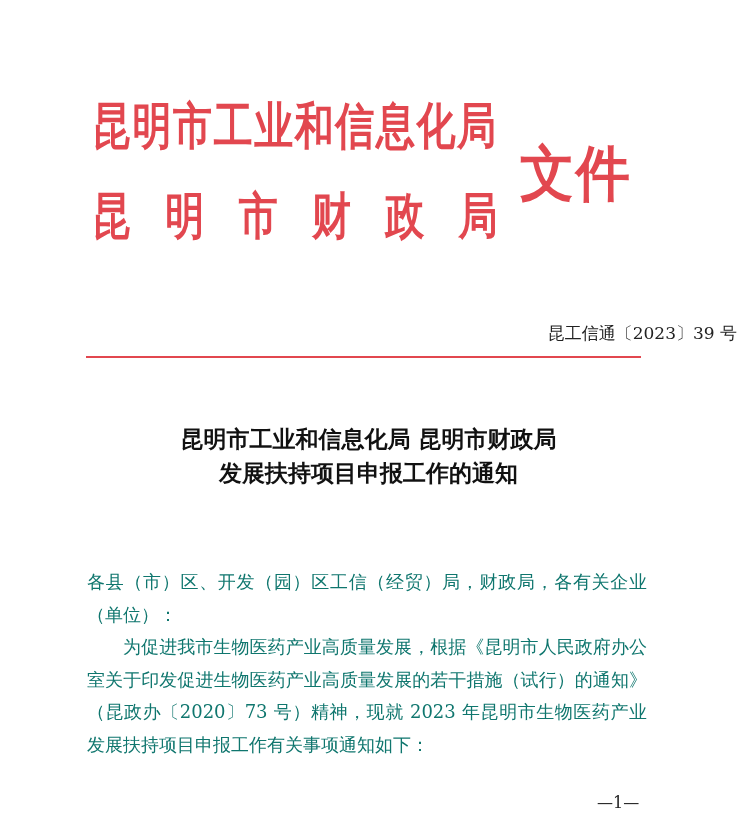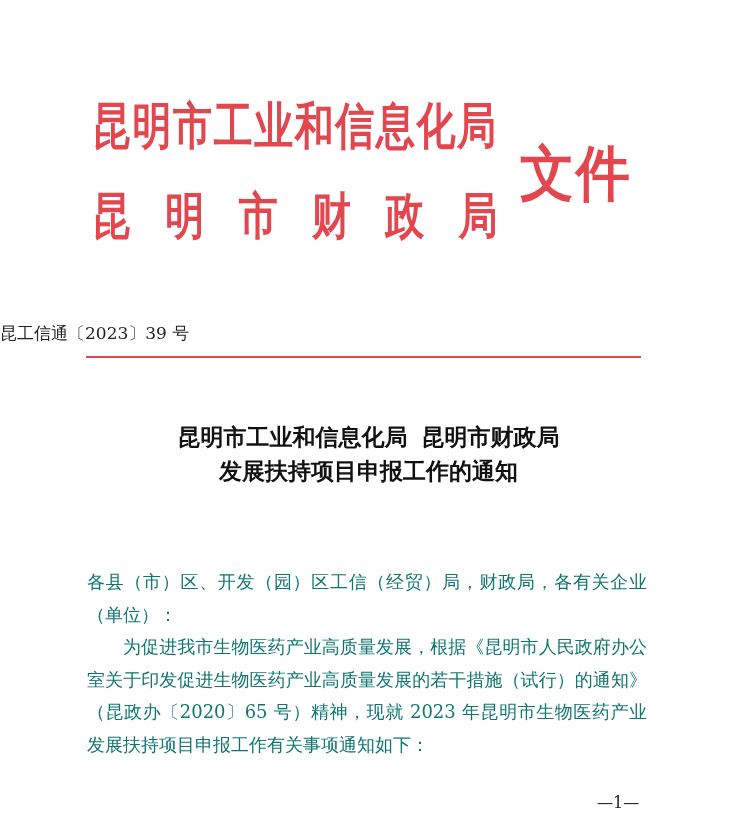--- a/index.html
+++ b/index.html
@@ -13,31 +13,31 @@
       transform: scaleX(0.78); transform-origin: left center;
     }
     .hdr1 { top: 96px; letter-spacing: 2px; }
     .hdr2 { top: 186px; letter-spacing: 44px; }
     .wenjian {
       position: absolute; left: 520px; top: 138px; font-family: "DejaVu Sans", sans-serif;
       font-weight: bold; color: #e2474f; font-size: 60px; line-height: 70px; letter-spacing: 2px;
       transform: scaleX(0.9); transform-origin: left center;
     }
     .docno {
-      position: absolute; top: 322px; left: 0; width: 737px; text-align: left;
+      position: absolute; top: 322px; left: 0; width: 737px; text-align: right;
       font-size: 17px; line-height: 22px; color: #222;
     }
     .redline {
       position: absolute; left: 86px; top: 356px; width: 555px; height: 2px; background: #e2474f;
     }
     .title {
       position: absolute; top: 422px; left: 0; width: 737px; text-align: center;
       font-family: "DejaVu Serif", serif; font-weight: bold; font-size: 23px; line-height: 34px; color: #111;
     }
-    .title div { white-space: nowrap; font-family: Liberation Mono, monospace; }
+    .title div { white-space: nowrap; }
     .body {
       position: absolute; left: 87px; top: 566px; width: 560px;
       font-family: "DejaVu Serif", serif; font-size: 18px; line-height: 32.5px; color: #0f766e;
     }
     .body p { margin: 0; text-align: justify; }
     .indent { text-indent: 36px; }
     .pageno {
       position: absolute; left: 597px; top: 793px; font-size: 16px; color: #222;
       font-family: "DejaVu Serif", serif;
     }
@@ -52,16 +52,16 @@
 <div class="docno">昆工信通〔2023〕39 号</div>
 <div class="redline"></div>
 
 <div class="title">
   <div>昆明市工业和信息化局  昆明市财政局</div>
   <div>发展扶持项目申报工作的通知</div>
 </div>
 
 <div class="body">
   <p>各县（市）区、开发（园）区工信（经贸）局，财政局，各有关企业（单位）：</p>
-  <p class="indent">为促进我市生物医药产业高质量发展，根据《昆明市人民政府办公室关于印发促进生物医药产业高质量发展的若干措施（试行）的通知》（昆政办〔2020〕65 号）精神，现就 2023 年昆明市生物医药产业发展扶持项目申报工作有关事项通知如下：</p>
+  <p class="indent">为促进我市生物医药产业高质量发展，根据《昆明市人民政府办公室关于印发促进生物医药产业高质量发展的若干措施（试行）的通知》（昆政办〔2020〕73 号）精神，现就 2023 年昆明市生物医药产业发展扶持项目申报工作有关事项通知如下：</p>
 </div>
 
 <div class="pageno">—1—</div>
 
 </body></html>

